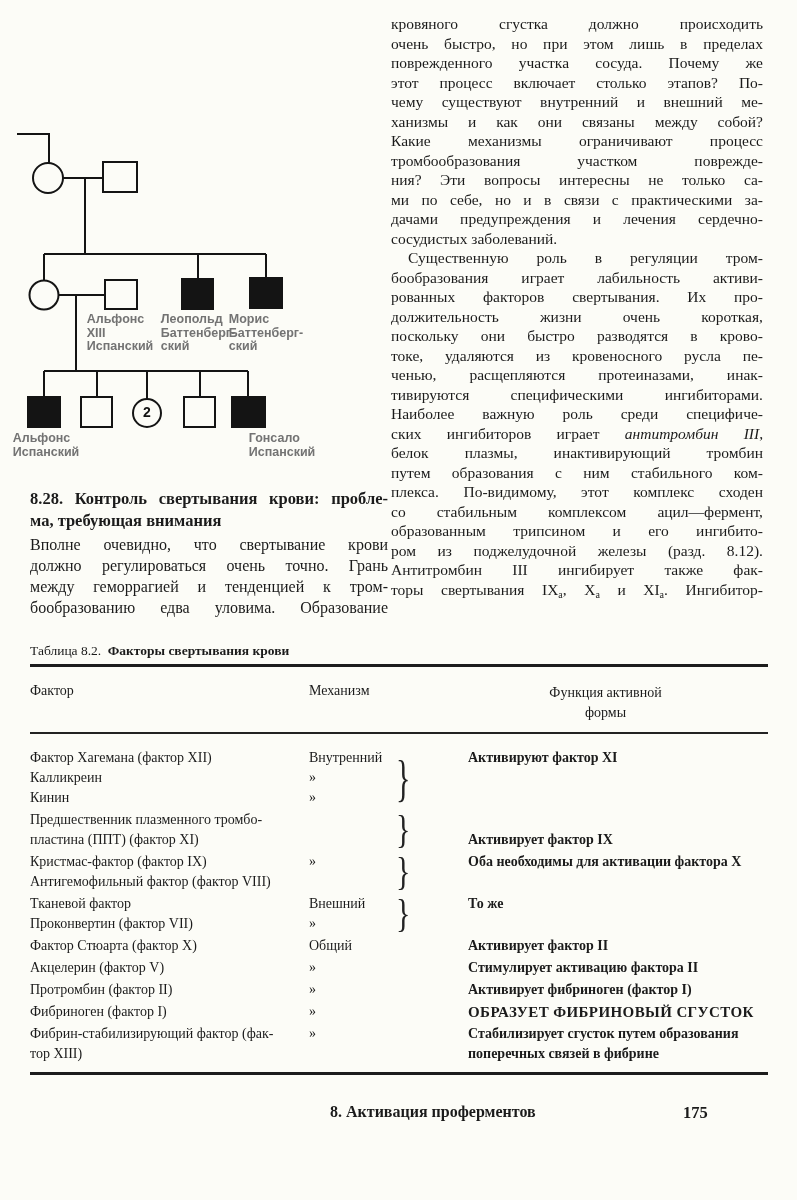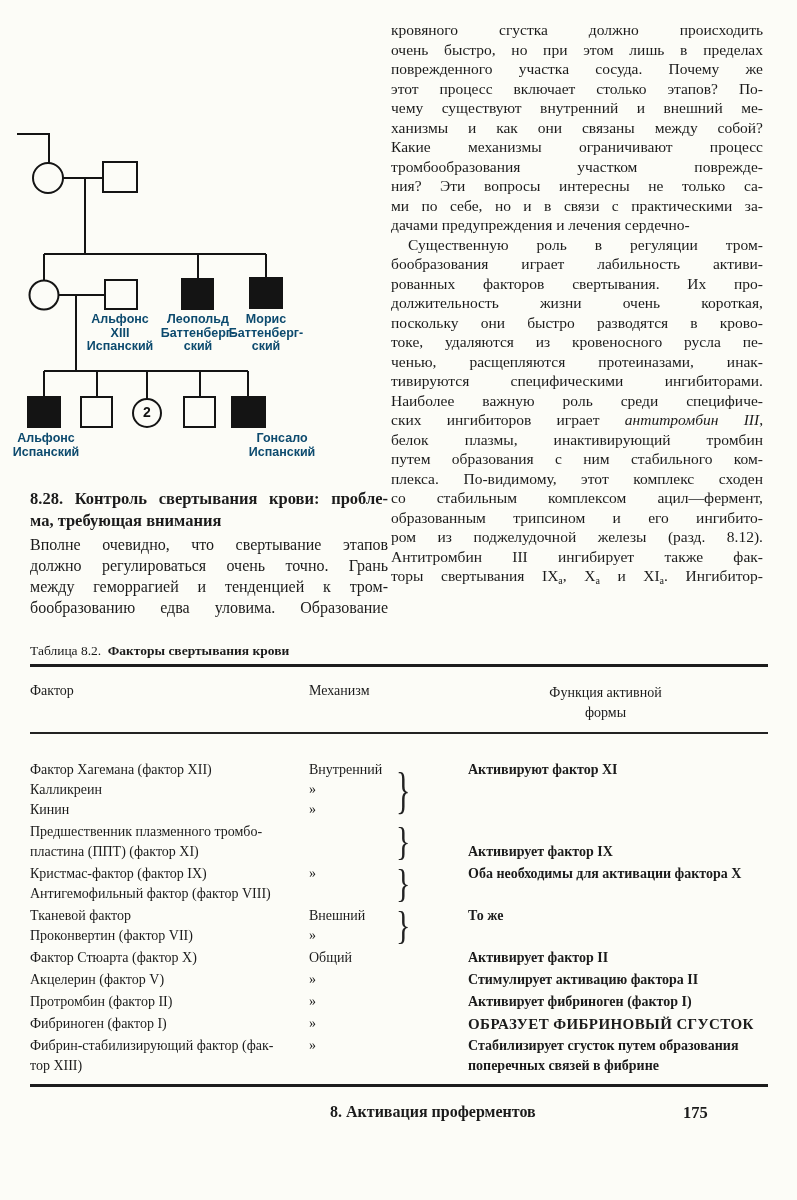--- a/index.html
+++ b/index.html
@@ -10,39 +10,39 @@
     color:#1b1b1b;
     font-family:"Liberation Serif", serif;
     overflow:hidden;
   }
 
   
   #pedigree { position:absolute; left:0; top:0; width:345px; height:480px; }
   #pedigree svg { position:absolute; left:0; top:0; }
   .plabel {
     position:absolute; transform:translateX(-50%);
-    text-align:center; white-space:nowrap;
+    white-space:nowrap;
     font-family:"Liberation Sans", sans-serif;
-    font-weight:bold; font-size:12.5px; line-height:13.5px; color:#0c4a6e;
+    font-weight:bold; font-size:12.5px; line-height:13.5px; color:#737373;
   }
   .pcount {
     position:absolute; transform:translateX(-50%);
     font-family:"Liberation Sans", sans-serif;
     font-weight:bold; font-size:14px; color:#111;
   }
 
   
   .line { min-height:1em; }
   .just .line { text-align:justify; text-align-last:justify; }
   .ragged .line:last-child { text-align-last:left; }
   .indent .line:first-child { text-indent:17px; }
   sub { font-size:10px; vertical-align:-3px; line-height:0; }
 
   #right-col {
-    position:absolute; left:391px; top:20px; width:372px;
+    position:absolute; left:391px; top:14px; width:372px;
     font-size:15.5px; line-height:19.5px;
   }
   #section-heading {
     position:absolute; left:30px; top:488px; width:358px;
     font-weight:bold; font-size:16.5px; line-height:21.5px;
   }
   #section-body {
     position:absolute; left:30px; top:534px; width:358px;
     font-size:16px; line-height:21px;
   }
@@ -56,21 +56,21 @@
   .thead {
     display:grid; grid-template-columns:279px 82px 52px 1fr;
     padding:16px 0 9px 0; font-size:14px;
   }
   .thead .hfunc { text-align:center; line-height:20px; }
   #table-body { padding:10px 0 8px 0; font-size:14px; }
   .tgroup {
     display:grid; grid-template-columns:279px 82px 52px 1fr;
     line-height:20px; margin-top:2px;
   }
-  .tgroup:first-child { margin-top:16px; }
+  .tgroup:first-child { margin-top:4px; }
   .cell-factor { padding-right:6px; }
   .cell-brace {
     display:flex; align-items:center; justify-content:flex-start;
     padding-left:5px; overflow:visible;
   }
   .brace {
     font-family:"Liberation Serif", serif; font-size:30px;
     display:inline-block; line-height:1; color:#222;
   }
   .cell-func { padding-left:25px;font-weight:bold; }
@@ -153,20 +153,21 @@
       <div class="line">очень быстро, но при этом лишь в пределах</div>
       <div class="line">поврежденного участка сосуда. Почему же</div>
       <div class="line">этот процесс включает столько этапов? По-</div>
       <div class="line">чему существуют внутренний и внешний ме-</div>
       <div class="line">ханизмы и как они связаны между собой?</div>
       <div class="line">Какие механизмы ограничивают процесс</div>
       <div class="line">тромбообразования участком поврежде-</div>
       <div class="line">ния? Эти вопросы интересны не только са-</div>
       <div class="line">ми по себе, но и в связи с практическими за-</div>
       <div class="line">дачами предупреждения и лечения сердечно-</div>
+      <div class="line">сосудистых заболеваний.</div>
     </div>
   <div class="just indent">
       <div class="line">Существенную роль в регуляции тром-</div>
       <div class="line">бообразования играет лабильность активи-</div>
       <div class="line">рованных факторов свертывания. Их про-</div>
       <div class="line">должительность жизни очень короткая,</div>
       <div class="line">поскольку они быстро разводятся в крово-</div>
       <div class="line">токе, удаляются из кровеносного русла пе-</div>
       <div class="line">ченью, расщепляются протеиназами, инак-</div>
       <div class="line">тивируются специфическими ингибиторами.</div>
@@ -181,21 +182,21 @@
       <div class="line">Антитромбин III ингибирует также фак-</div>
       <div class="line">торы свертывания IX<sub>а</sub>, X<sub>а</sub> и XI<sub>а</sub>. Ингибитор-</div>
     </div>
 </div>
 
 <div id="section-heading" class="just ragged">
     <div class="line">8.28. Контроль свертывания крови: пробле-</div>
     <div class="line">ма, требующая внимания</div>
   </div>
 <div id="section-body" class="just">
-    <div class="line">Вполне очевидно, что свертывание этапов</div>
+    <div class="line">Вполне очевидно, что свертывание крови</div>
     <div class="line">должно регулироваться очень точно. Грань</div>
     <div class="line">между геморрагией и тенденцией к тром-</div>
     <div class="line">бообразованию едва уловима. Образование</div>
   </div>
 
 <div id="tablewrap">
   <div class="tcaption">
     <span>Таблица 8.2.</span>
     <b>Факторы свертывания крови</b>
   </div>

